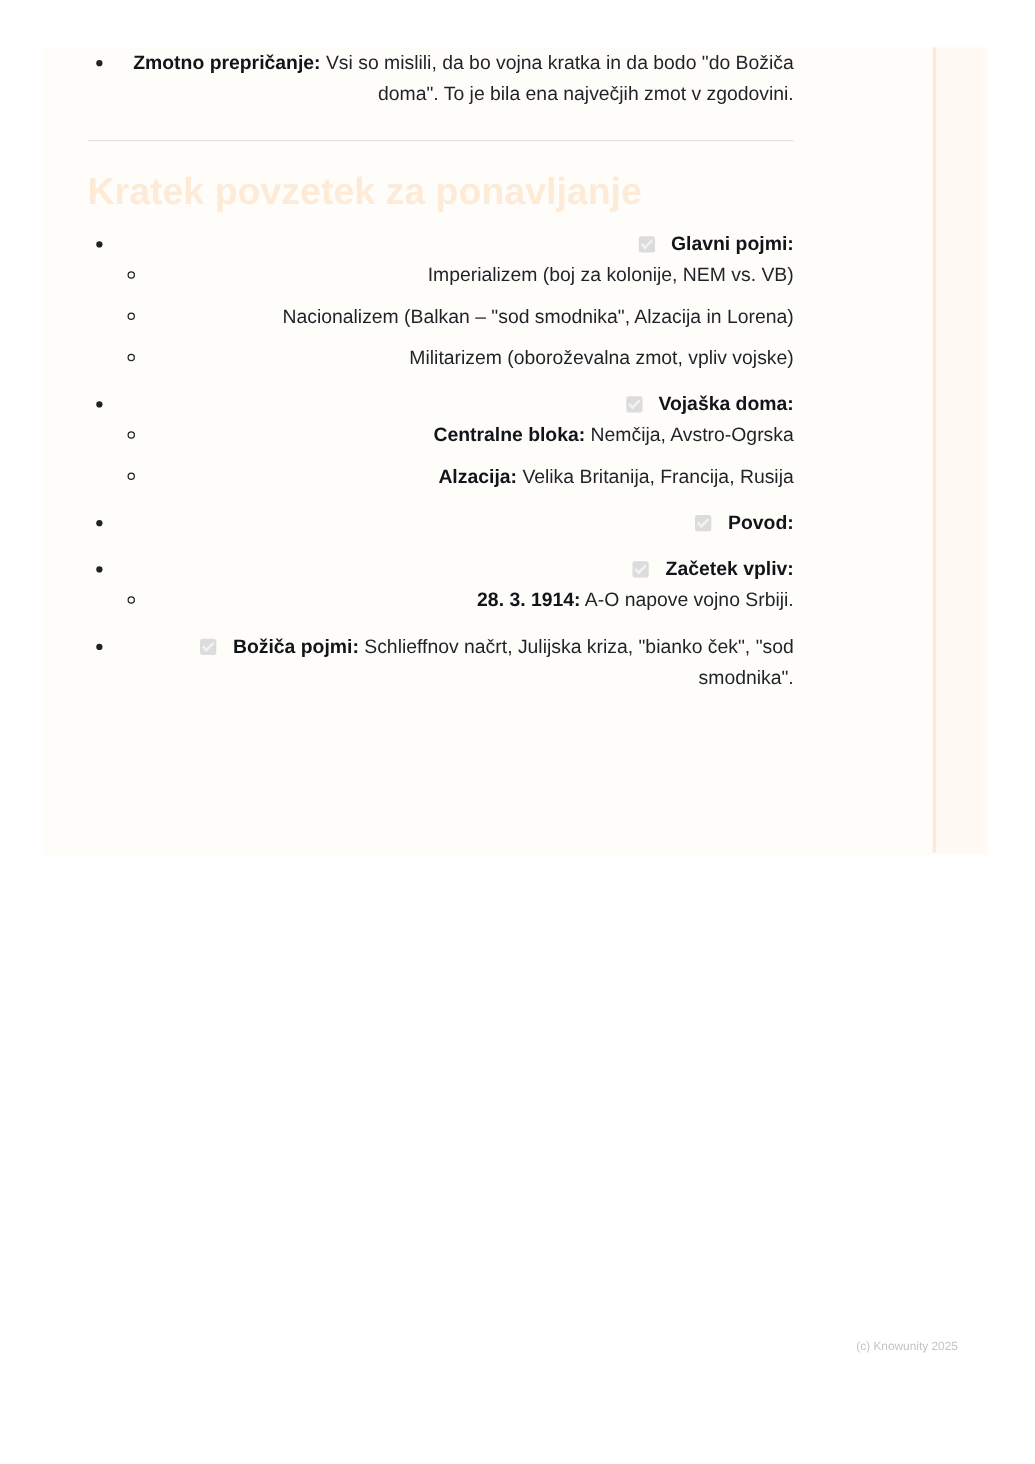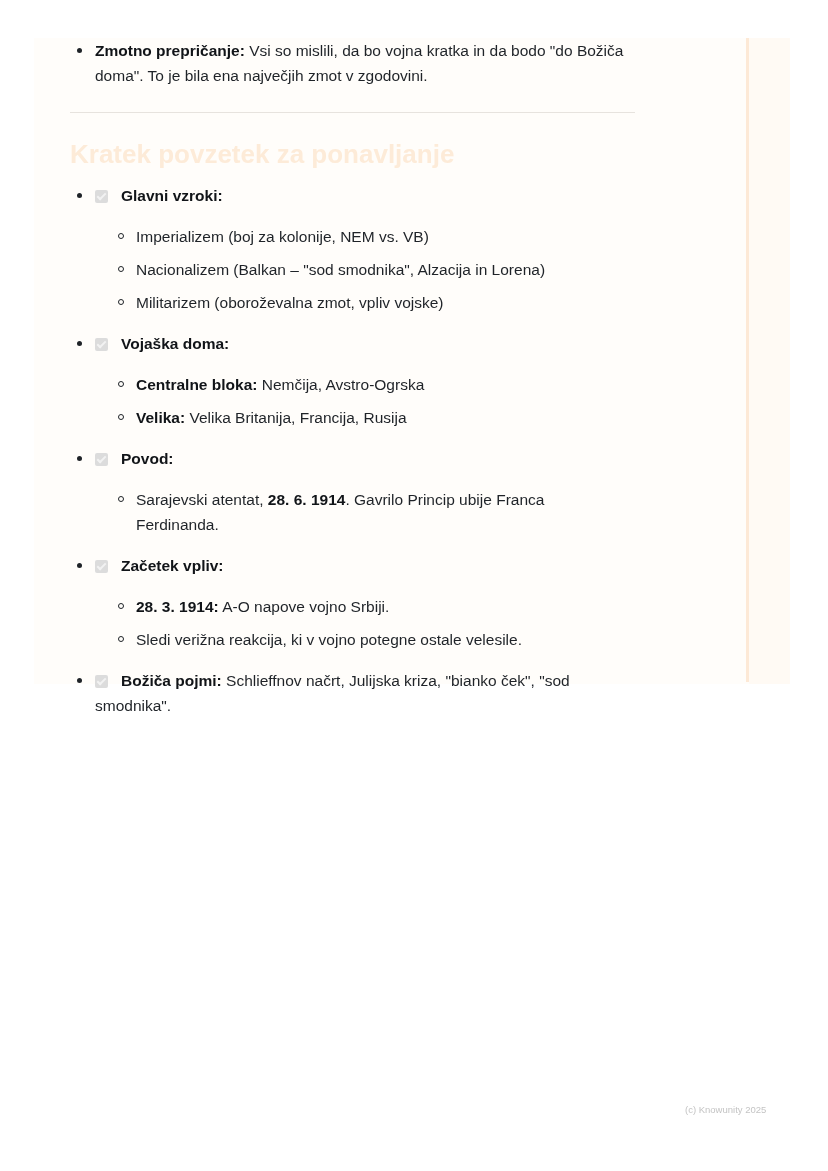--- a/index.html
+++ b/index.html
@@ -14,52 +14,52 @@
   .side-rule {
     position: absolute; left: 746px; top: 38px; width: 3px; height: 644px; background: #fde9d6;
   }
   .side-panel {
     position: absolute; left: 749px; top: 38px; width: 41px; height: 646px; background: #fffaf4;
   }
   .content {
     position: absolute; left: 70px; top: 38px; width: 565px;
     font-size: 15.5px; line-height: 25px;
   }
-  ul.top { list-style: none; margin: 0; padding: 0; }
+  ul.top { list-style: none; margin: 0; padding: 0; text-align: right; }
   ul.top > li { position: relative; padding-left: 25px; }
   ul.top > li::before {
     content: ""; position: absolute; left: 7px; top: 10px; width: 5px; height: 5px;
     background: #1f2328; border-radius: 50%;
   }
   b { font-weight: bold; color: #111418; }
   .intro { margin-top: 2px; }
   hr.divider {
     border: none; border-top: 1px solid #e7e3de; margin: 24px 0 0 0; width: 565px;
   }
   h2.section-title {
-    margin: 26px 0 14px 0; font-size: 26px; font-weight: bold; color: #fdebd8; line-height: 30px;
+    margin: 26px 0 14px 0; font-size: 30px; font-weight: bold; color: #fdebd8; line-height: 30px;
   }
   .summary > li { margin-bottom: 12px; }
   .cb {
     display: inline-block; width: 13px; height: 13px; background: #dcdcdc; border-radius: 2px;
     vertical-align: -2px; margin-right: 13px; position: relative;
   }
   .cb::after {
     content: ""; position: absolute; left: 4px; top: 1px; width: 3px; height: 7px;
     border: solid #f2f2f2; border-width: 0 2px 2px 0; transform: rotate(45deg);
   }
-  ul.sub { list-style: none; margin: 16px; padding: 0 0 0 0; }
+  ul.sub { list-style: none; margin: 0; padding: 0 0 0 0; }
   ul.sub > li { position: relative; padding-left: 25px; margin-top: 8px; }
   ul.sub > li:first-child { margin-top: 0; }
   ul.sub > li::before {
     content: ""; position: absolute; left: 7px; top: 9px; width: 4px; height: 4px;
     border: 1.3px solid #1f2328; border-radius: 50%;
   }
   .footer {
-    position: absolute; left: 685px; top: 1104px; font-size: 9.5px; color: #c4c4c4;
+    position: absolute; left: 685px; top: 1072px; font-size: 9.5px; color: #c4c4c4;
   }
 </style>
 </head>
 <body>
 
 <div class="page"></div>
 <div class="side-rule"></div>
 <div class="side-panel"></div>
 
 <div class="content">
@@ -68,45 +68,41 @@
       <b>Zmotno prepričanje:</b><span> Vsi so mislili, da bo vojna kratka in da bodo "do Božiča doma". To je bila ena največjih zmot v zgodovini.</span>
     </li>
   </ul>
 
   <hr class="divider">
 
   <h2 class="section-title">Kratek povzetek za ponavljanje</h2>
 
   <ul class="top summary">
     <li>
-      <span class="cb"></span><b>Glavni vzroki:</b>
+      <span class="cb"></span><b>Glavni pojmi:</b>
       <ul class="sub">
         <li><span>Imperializem (boj za kolonije, NEM vs. VB)</span></li>
         <li><span>Nacionalizem (Balkan – "sod smodnika", Alzacija in Lorena)</span></li>
         <li><span>Militarizem (oboroževalna zmot, vpliv vojske)</span></li>
       </ul>
     </li>
     <li>
       <span class="cb"></span><b>Vojaška doma:</b>
       <ul class="sub">
         <li><b>Centralne bloka:</b><span> Nemčija, Avstro-Ogrska</span></li>
-        <li><b>Velika:</b><span> Velika Britanija, Francija, Rusija</span></li>
+        <li><b>Alzacija:</b><span> Velika Britanija, Francija, Rusija</span></li>
       </ul>
     </li>
     <li>
       <span class="cb"></span><b>Povod:</b>
-      <ul class="sub">
-        <li><span>Sarajevski atentat, </span><b>28. 6. 1914</b><span>. Gavrilo Princip ubije Franca Ferdinanda.</span></li>
-      </ul>
     </li>
     <li>
       <span class="cb"></span><b>Začetek vpliv:</b>
       <ul class="sub">
         <li><b>28. 3. 1914:</b><span> A-O napove vojno Srbiji.</span></li>
-        <li><span>Sledi verižna reakcija, ki v vojno potegne ostale velesile.</span></li>
       </ul>
     </li>
     <li>
       <span class="cb"></span><b>Božiča pojmi:</b><span> Schlieffnov načrt, Julijska kriza, "bianko ček", "sod smodnika".</span>
     </li>
   </ul>
 </div>
 
 <div class="footer">(c) Knowunity 2025</div>
 

